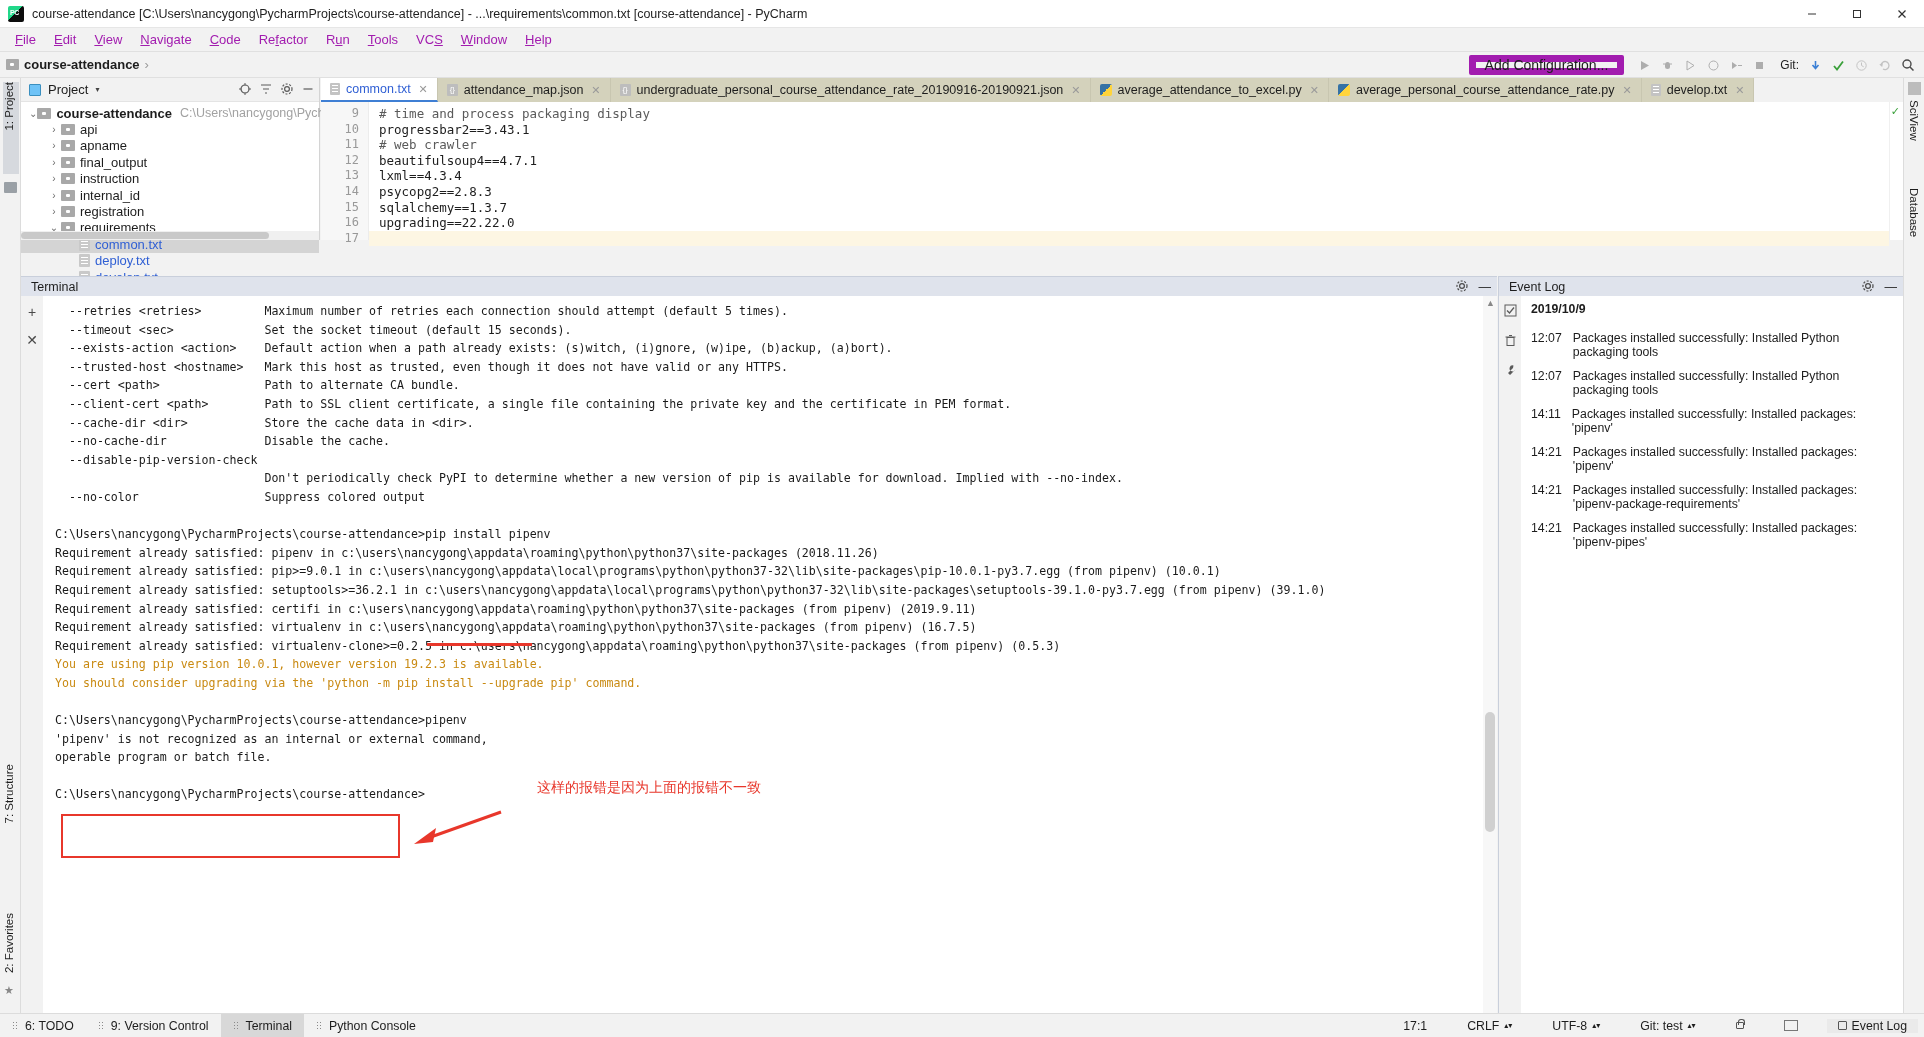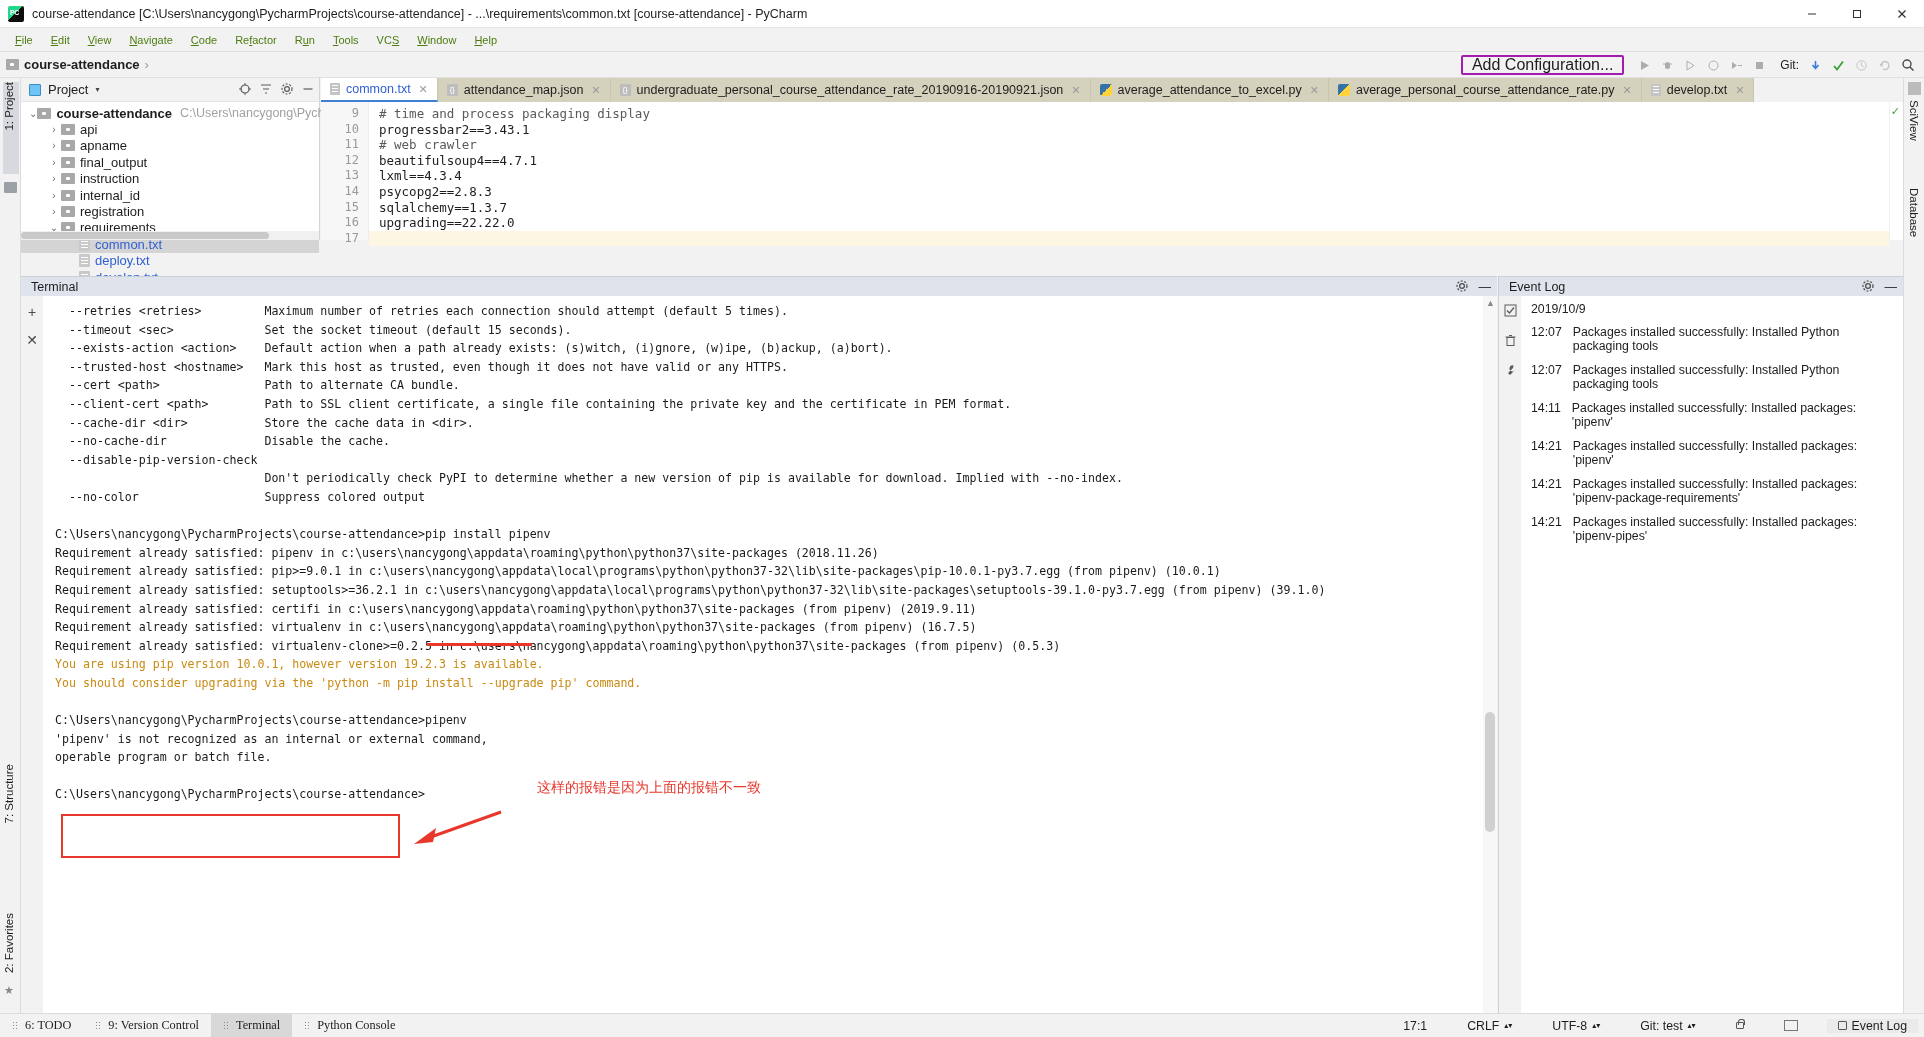--- a/index.html
+++ b/index.html
@@ -35,21 +35,21 @@
     width: 45px; height: 28px; display: flex; align-items: center; justify-content: center;
     color: #444; font-size: 13px;
   }
   .win-btn svg { display:block; }
 
   
   .menubar {
     height: 24px; background: #f2f2f2; display: flex; align-items: center;
     padding-left: 6px; border-bottom: 1px solid #e0e0e0;
   }
-  .menu-item { padding: 2px 9px; font-size: 11px; color: #4d7c0f; cursor: default; }
+  .menu-item { padding: 2px 9px; font-size: 13px; color: #a21caf; cursor: default; }
   .menu-item u { text-decoration: underline; }
 
   
   .navbar {
     height: 26px; background: #f2f2f2; display: flex; align-items: center;
     padding-left: 6px; position: relative; border-bottom: 1px solid #e0e0e0;
   }
   .crumb-folder {
     width: 13px; height: 11px; background: #a9a9a9; border-radius: 1px;
     margin-right: 5px; position: relative;
@@ -59,22 +59,22 @@
     left: 4px; top: 4px; border-radius: 1px;
   }
   .crumb-text { font-size: 13px; font-weight: bold; color: #1d1d1d; }
   .crumb-sep { color: #9b9b9b; margin: 0 5px; font-size: 13px; }
 
   .toolbar-right {
     position: absolute; right: 6px; top: 0; height: 26px;
     display: flex; align-items: center; gap: 2px;
   }
   .addconfig {
-    border: 2px solid #a21caf; background: #f2f2f2; height: 20px;
-    padding: 0 9px; font-size: 16px; display: flex; align-items: center;
+    border: 7px solid #a21caf; background: #f2f2f2; height: 20px;
+    padding: 0 9px; font-size: 14px; display: flex; align-items: center;
     border-radius: 2px; color: #1d1d1d; margin-right: 8px;
   }
   .tb-ico {
     width: 21px; height: 21px; display: flex; align-items: center; justify-content: center;
     opacity: .45;
   }
   .tb-ico.on { opacity: 1; }
   .gitlabel { font-size: 12px; margin: 0 4px 0 8px; color: #1d1d1d; }
 
   
@@ -206,31 +206,31 @@
     font-family: "DejaVu Sans", sans-serif; white-space: nowrap;
   }
   .arrow-svg { position: absolute; }
 
   
   .eventwrap { position: absolute; right: 0; top: 0; width: 405px; bottom: 0; border-left: 1px solid #c9cfdb;}
   .evbody { position: absolute; left: 0; top: 20px; right: 0; bottom: 0; background: #fff; display: flex; }
   .evtools { width: 22px; background: #f2f2f2; padding-top: 8px; display: flex; flex-direction: column;
              align-items: center; gap: 14px; color: #4a4a4a; font-size: 13px; }
   .evlist { flex: 1; padding: 6px 8px 0 10px; font-size: 12.3px; }
-  .evdate { color: #1d1d1d; margin-bottom: 9px; }
+  .evdate { color: #1d1d1d; margin-bottom: 15px; font-weight: bold; }
   .evrow { display: flex; gap: 11px; margin-bottom: 10px; }
   .evtime { color: #1d1d1d; flex: 0 0 auto; }
   .evmsg { color: #1d1d1d; }
 
   
   .statusbar {
     position: absolute; left: 0; right: 0; bottom: 0; height: 24px; background: #f2f2f2;
     border-top: 1px solid #dcdcdc; display: flex; align-items: center; font-size: 12px;
   }
-  .tool-tabs { display: flex; align-items: center; gap: 0; height: 24px; font-family: Liberation Serif, serif; }
+  .tool-tabs { display: flex; align-items: center; gap: 0; height: 24px; }
   .tool-tab {
     display: flex; align-items: center; gap: 6px; padding: 0 12px; height: 24px;
     font-size: 12.3px; color: #1d1d1d;
   }
   .tool-tab.active { background: #d8d8d8; }
   .grip { display:inline-block; width: 7px; height: 10px;
           background-image: radial-gradient(#8a8a8a 40%, transparent 41%);
           background-size: 3px 3px; }
   .status-right { margin-left: auto; display: flex; align-items: center; gap: 18px; height: 24px; padding-right: 6px; }
   .st-item { padding: 0 11px; color: #1d1d1d; font-size: 12.3px; display:flex; align-items:center; gap:5px;}

